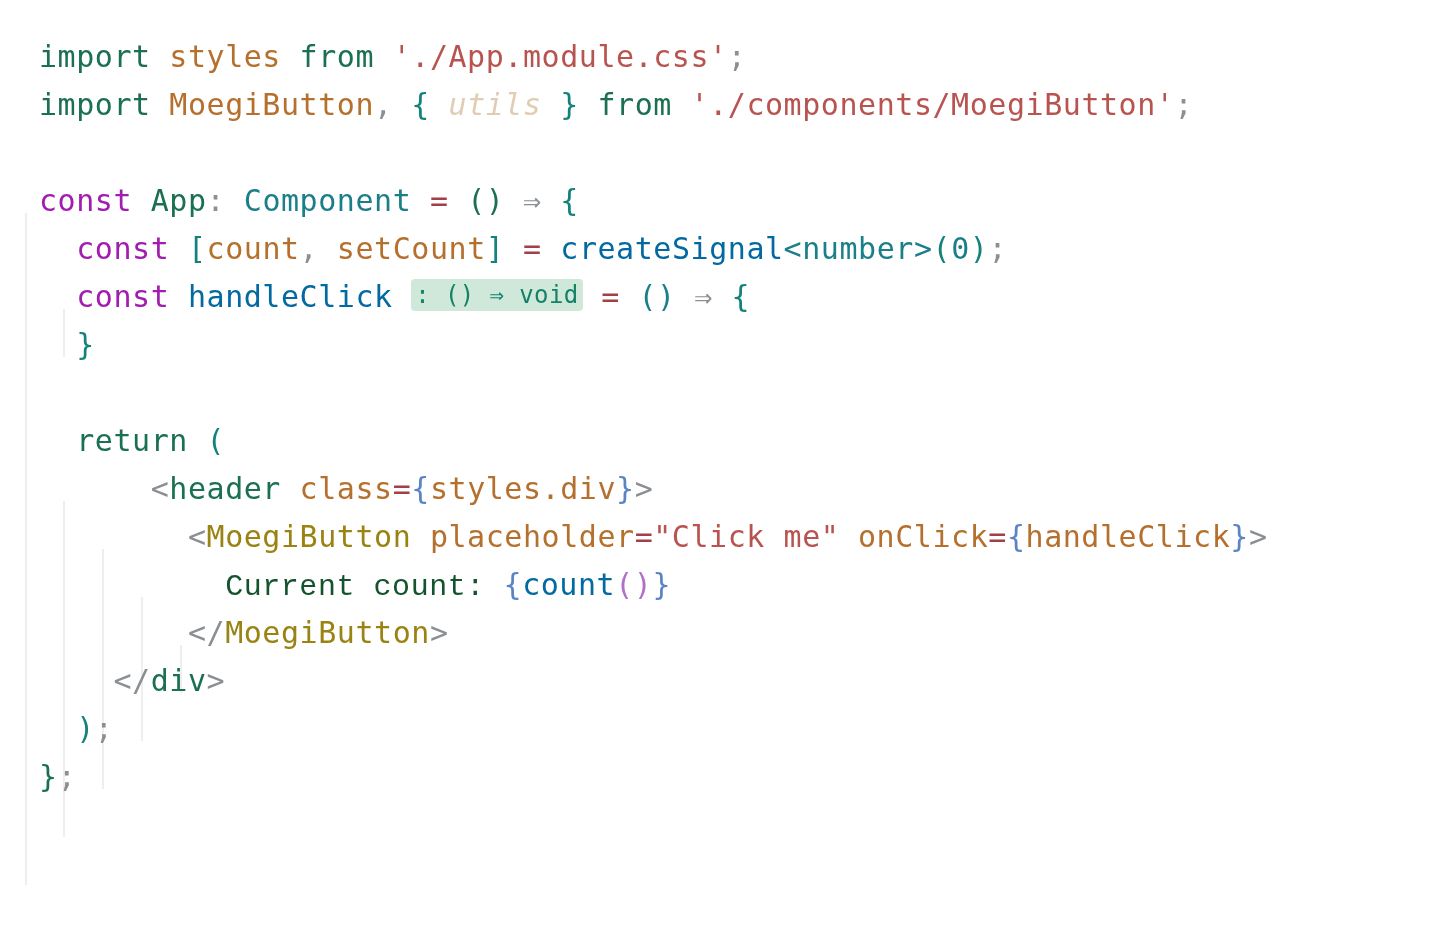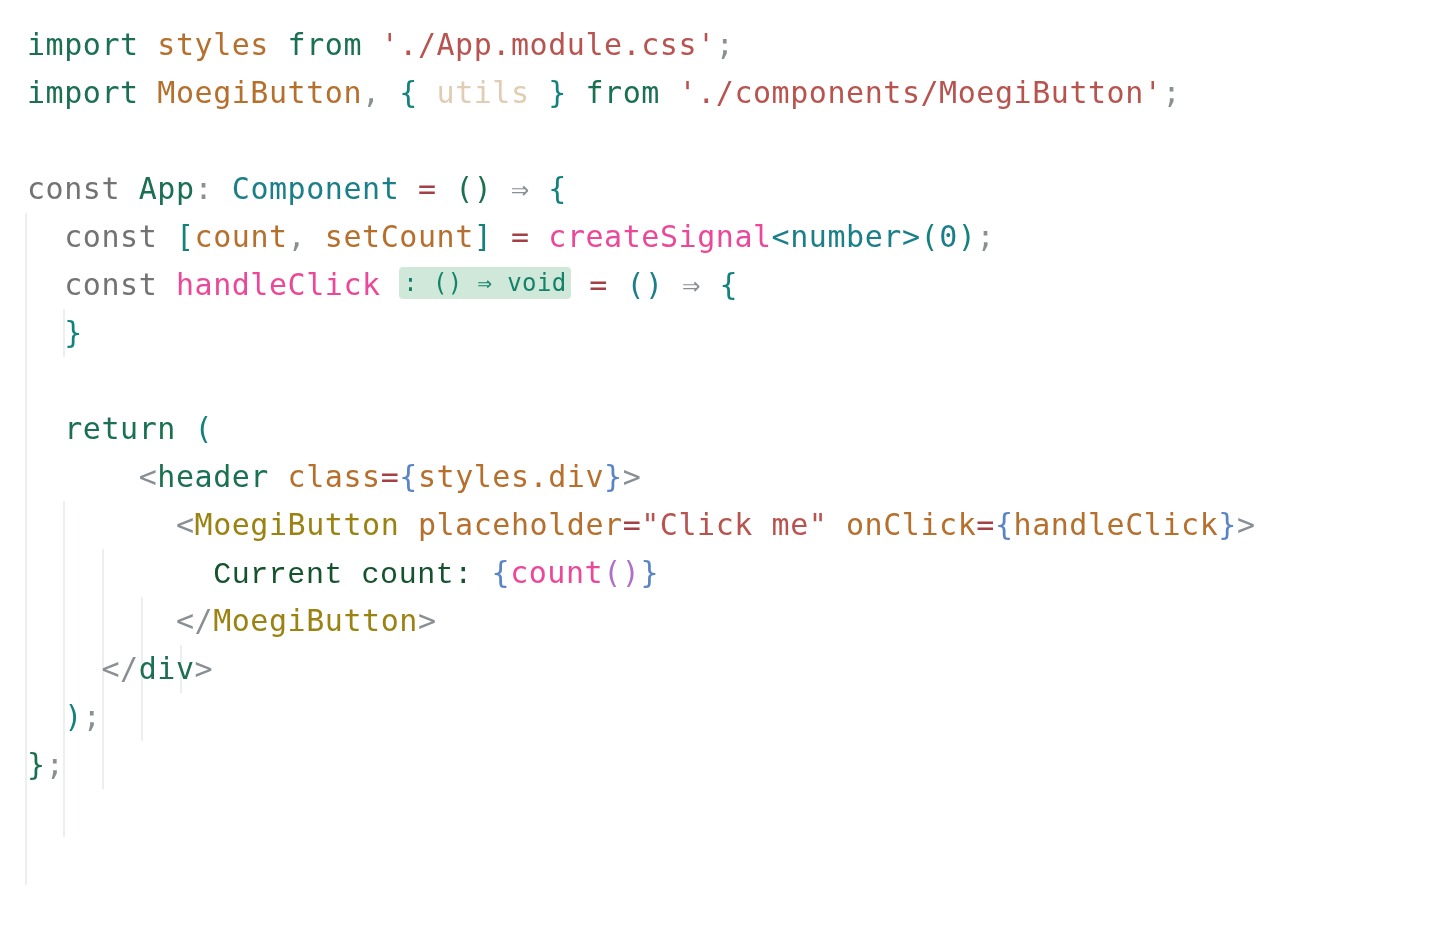--- a/index.html
+++ b/index.html
@@ -12,21 +12,21 @@
     height: 948px;
     overflow: hidden;
     font-family: "DejaVu Sans Mono", monospace;
   }
 
   #editor {
     position: relative;
     width: 1432px;
     height: 767px;
     background: #ffffff;
-    padding: 0;
+    padding: 12px;
     box-sizing: border-box;
   }
 
   .code-area {
     position: relative;
     padding-top: 21px;
     padding-left: 27px;
   }
 
   .line {
@@ -49,31 +49,31 @@
     height: 948px;
     pointer-events: none;
   }
   .guide {
     position: absolute;
     width: 2px;
     background: #eceef0;
   }
 
   
-  .tk-keyword   { color: #737373; }            
+  .tk-keyword   { color: #a21caf; }            
   .tk-keyword2  { color: #1a7050; }            
-  .tk-fn        { color: #ec4899; margin-top: 36px; }            
+  .tk-fn        { color: #0369a1; margin-top: 36px; }            
   .tk-var       { color: #b5702e; }            
   .tk-type      { color: #1b7f8a; }            
   .tk-string    { color: #b85450; }            
   .tk-punct     { color: #8a8f94; }            
   .tk-arrow     { color: #8a8f94; }            
   .tk-teal      { color: #13827d; }            
   .tk-green     { color: #1a7050; }            
-  .tk-faded     { color: #e0cdb4; }            
+  .tk-faded     { color: #e0cdb4; font-style: italic; }            
   .tk-paren-blue{ color: #5b84c4; }            
   .tk-paren-mag { color: #b070c8; }            
   .tk-tagpunct  { color: #8a8f94; }            
   .tk-comp      { color: #9a8313; }            
   .tk-attr      { color: #b5702e; }            
   .tk-eq        { color: #a23f47; }            
   .tk-text      { color: #14532d; font-family: Liberation Mono, monospace; }            
 
   
   .inlay {

